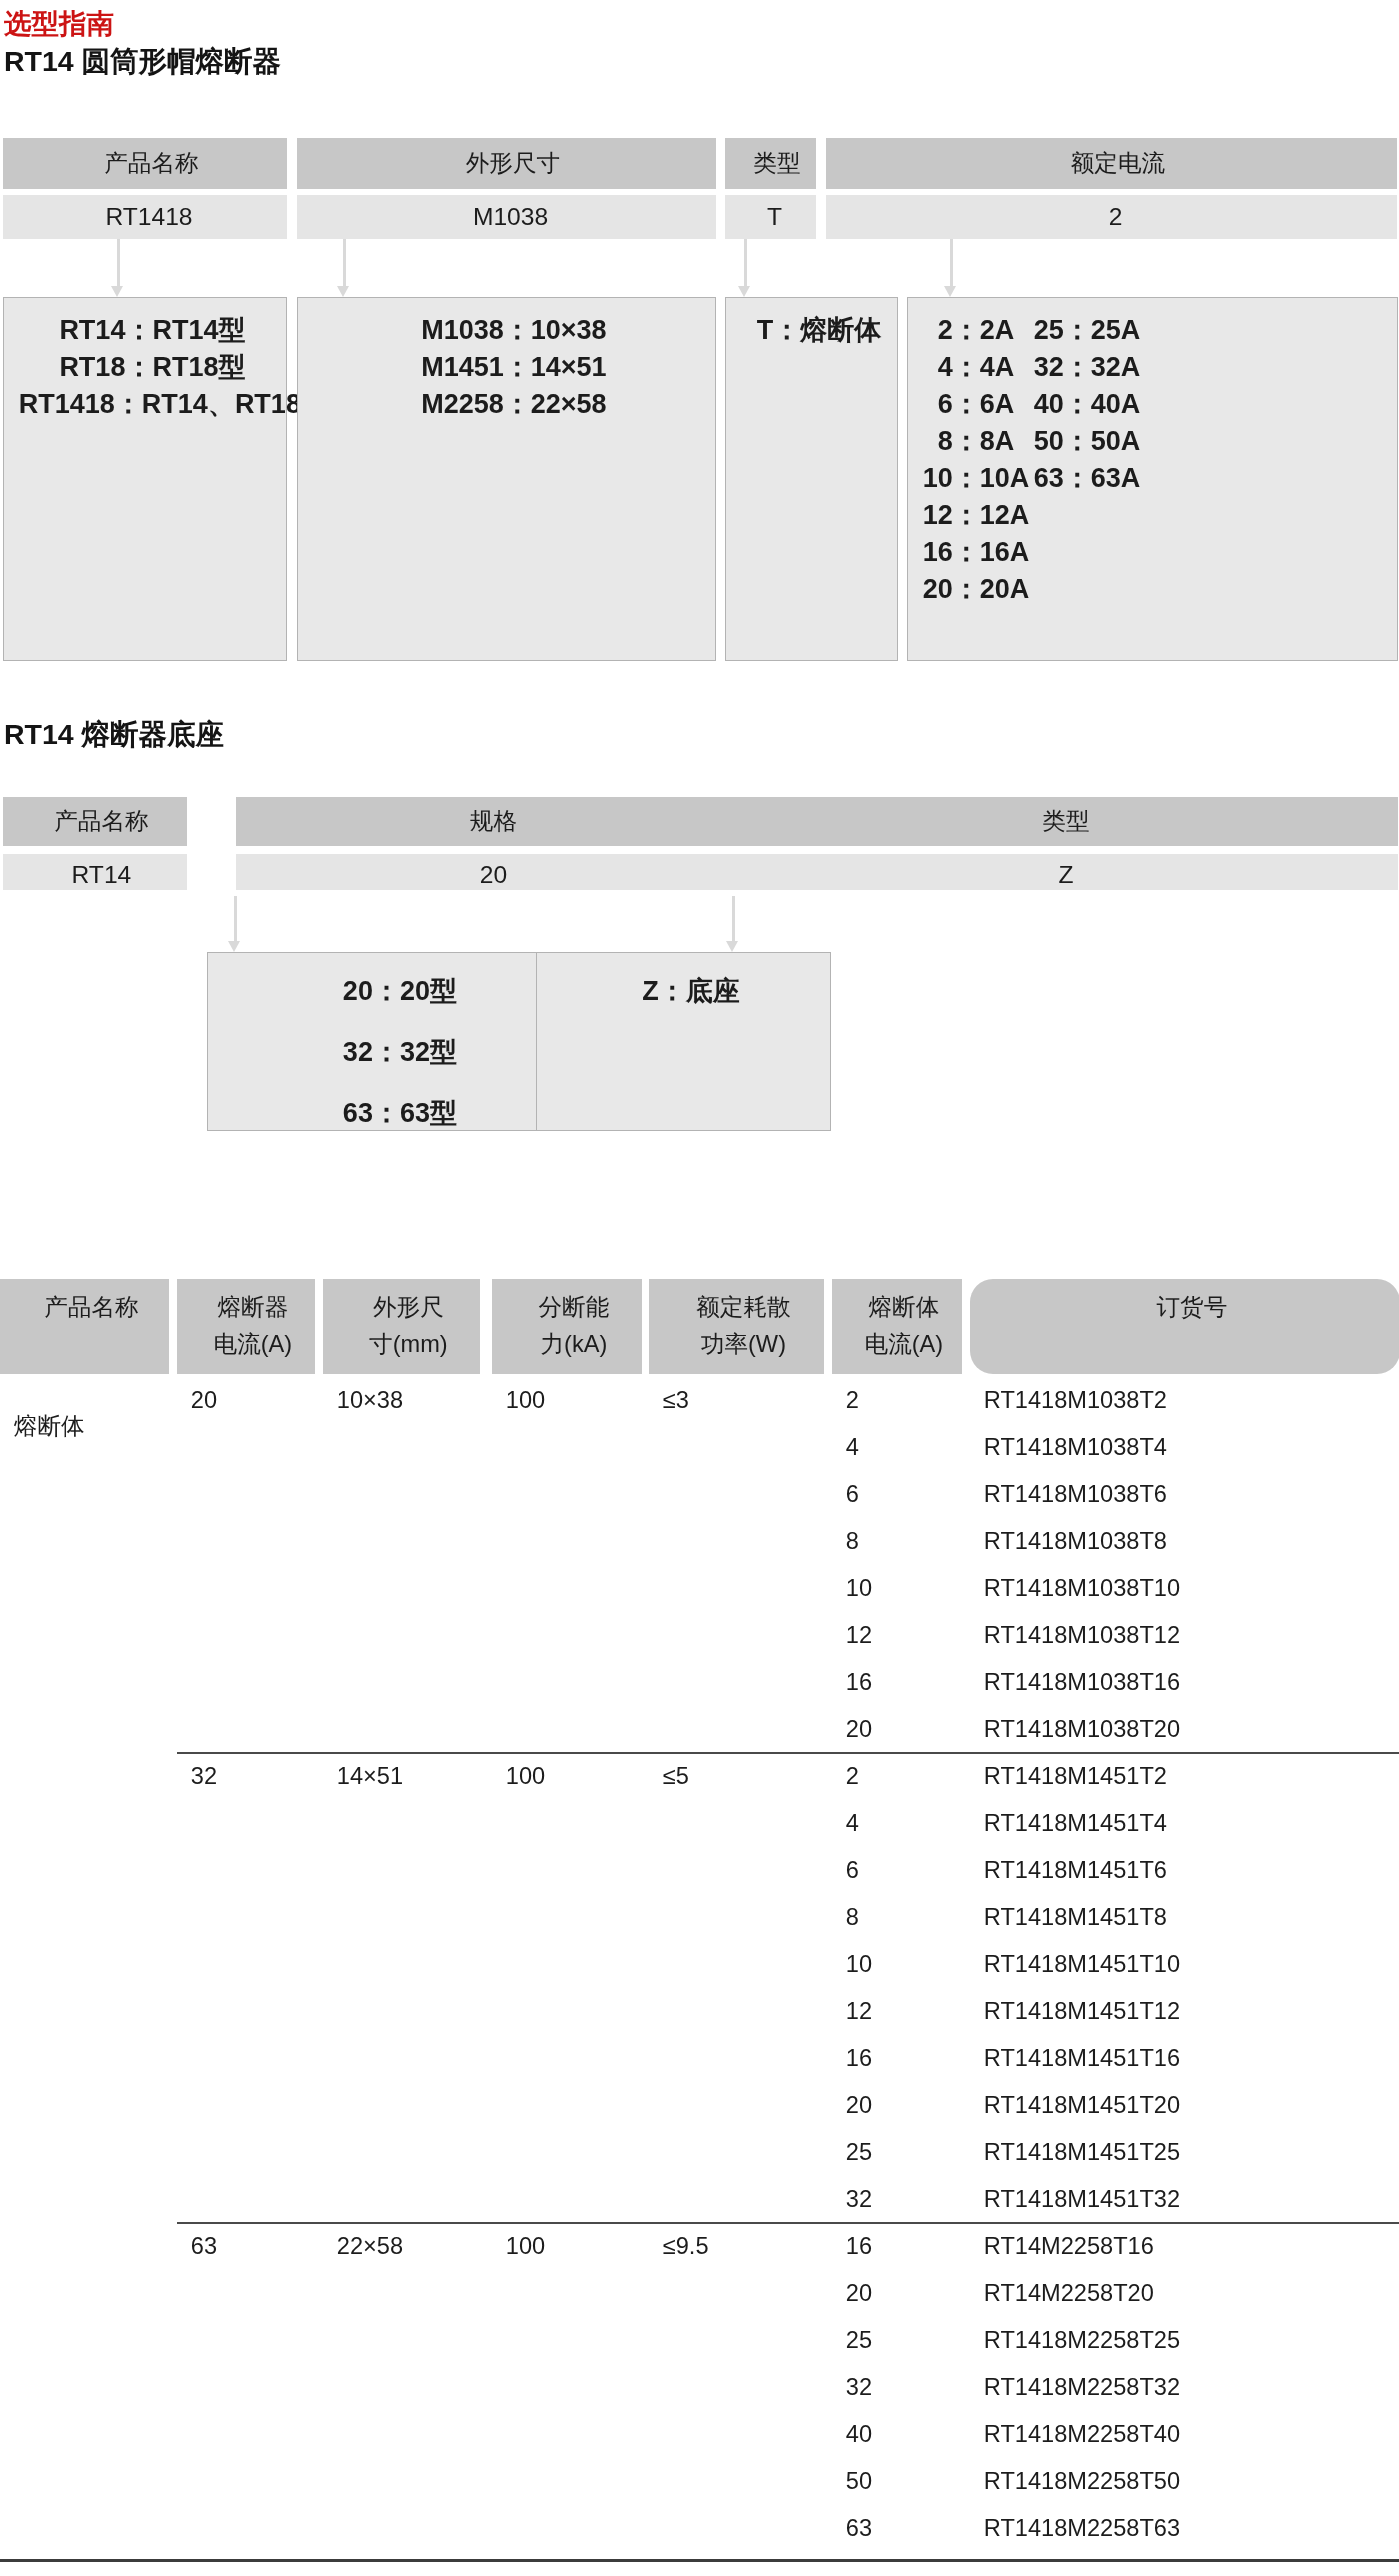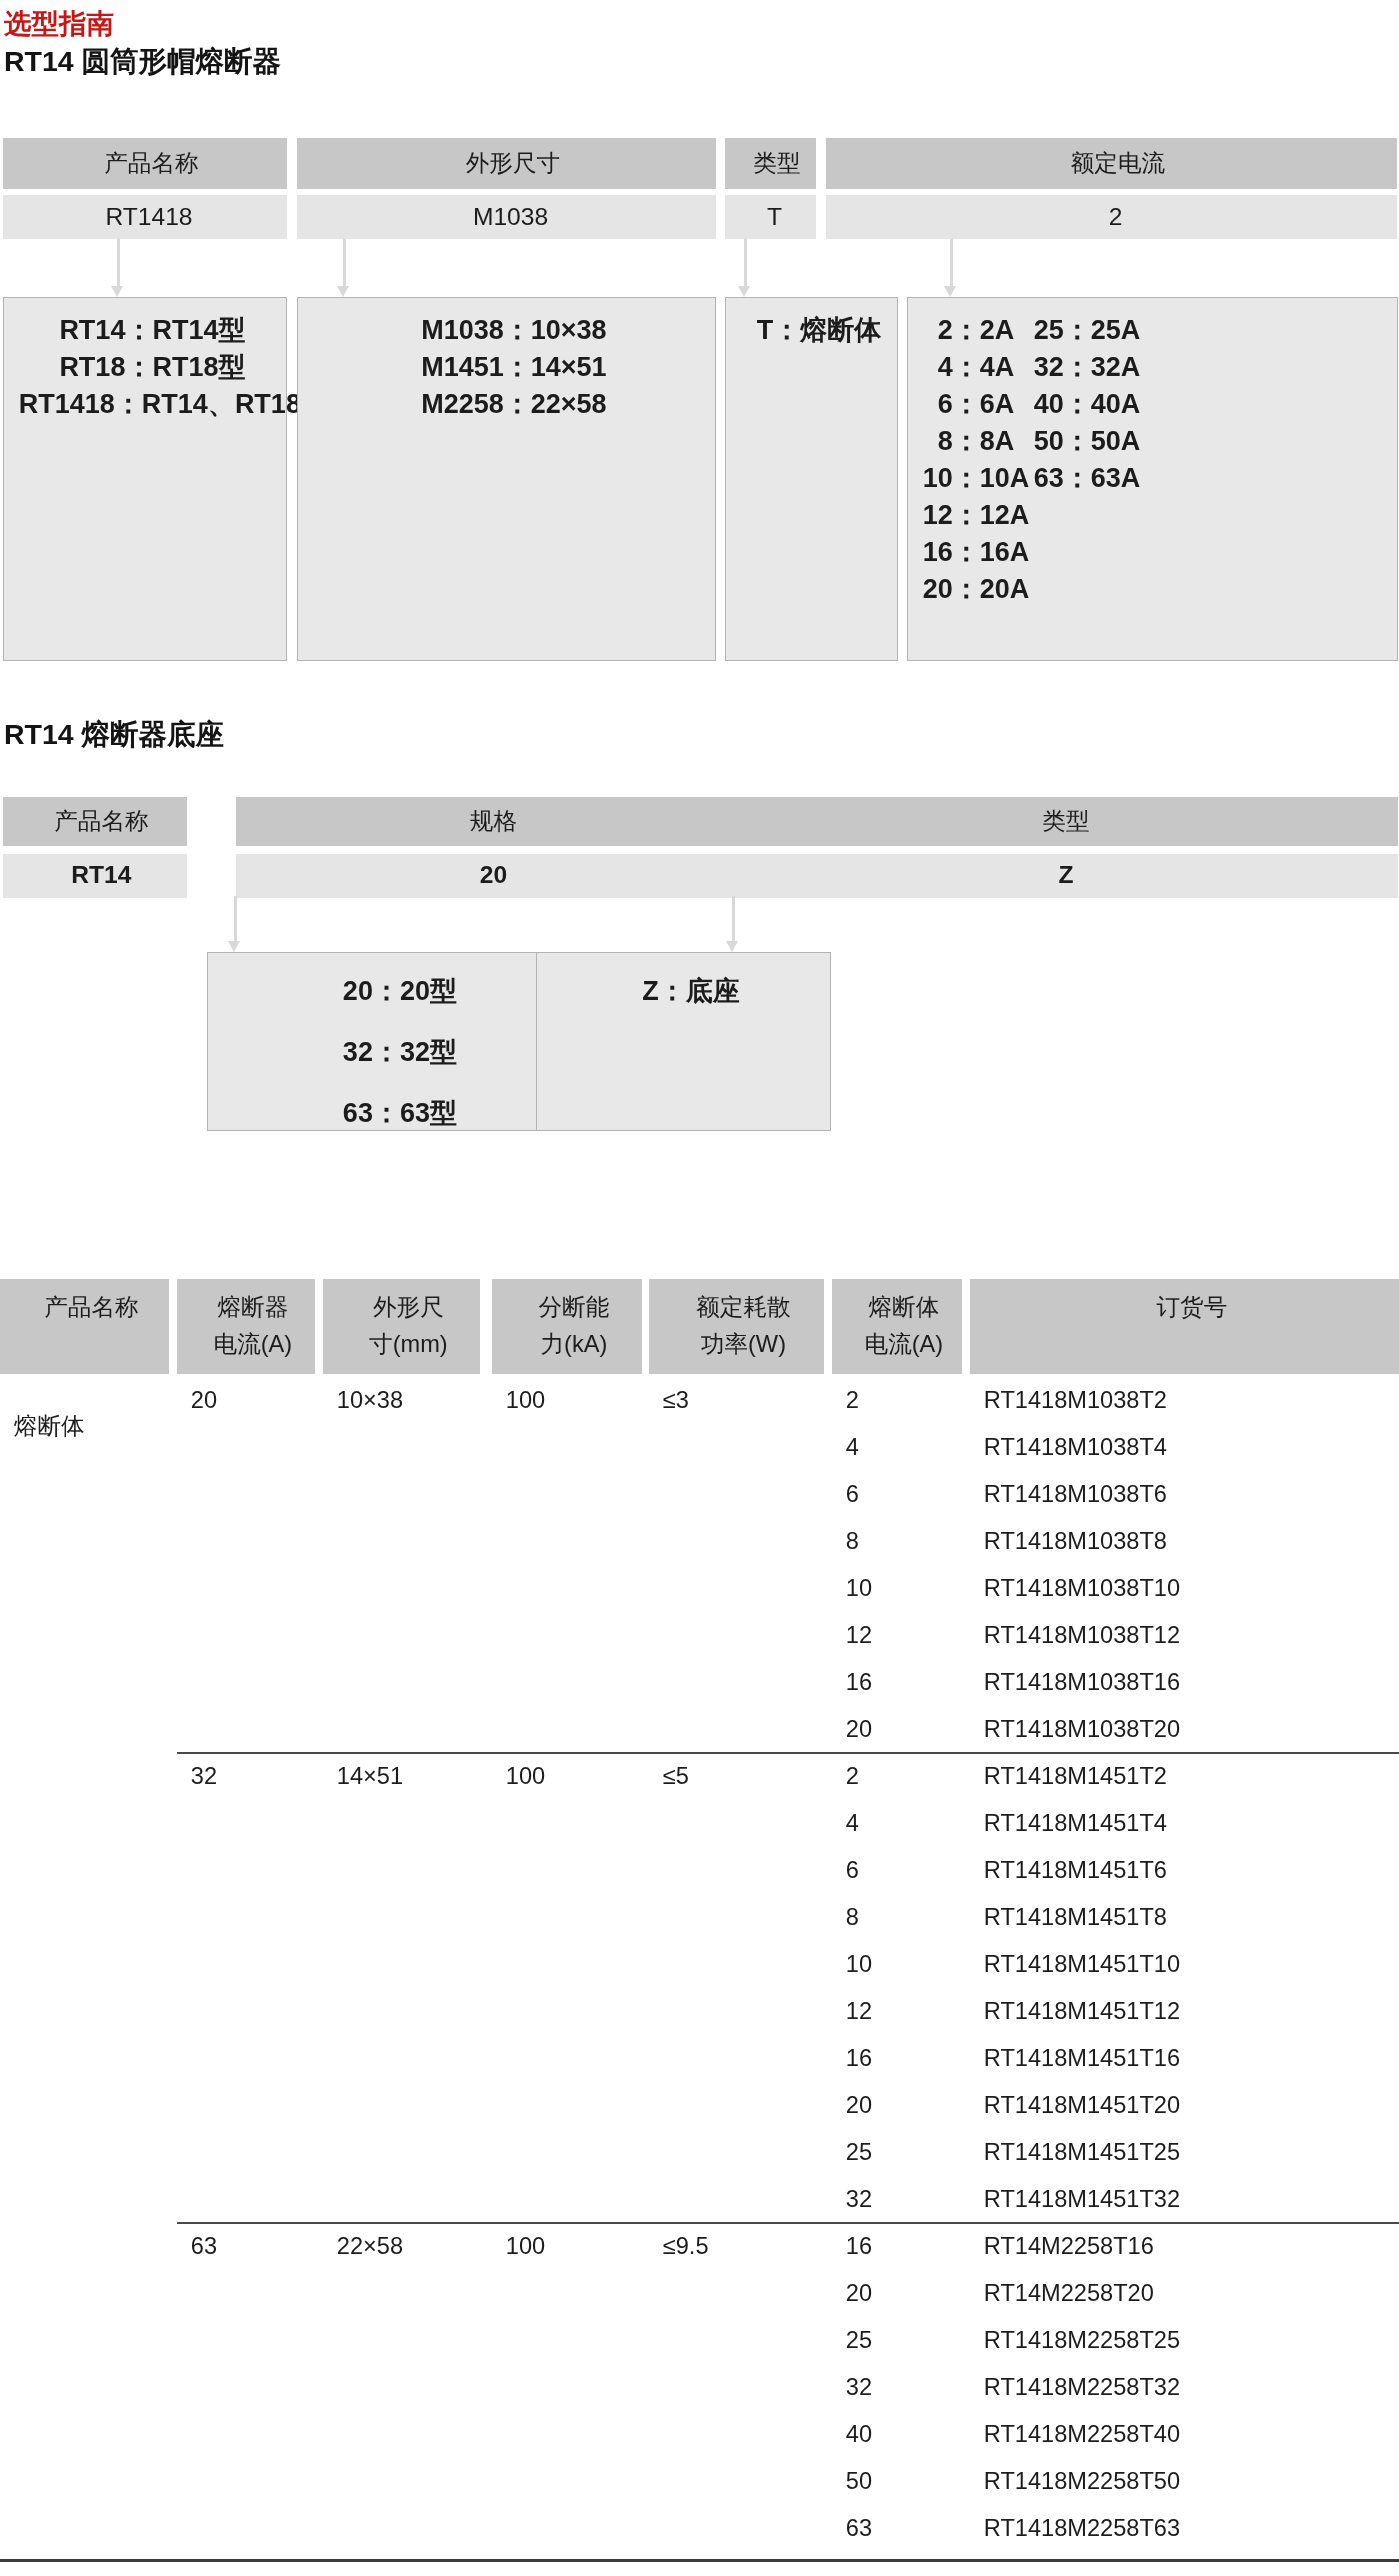--- a/index.html
+++ b/index.html
@@ -11,21 +11,21 @@
   
   .page-title{left:3.9px;top:5.9px;font-size:27.5px;font-weight:bold;color:#cc1414;}
   .sec1-title{left:3.9px;top:43px;font-size:28.5px;font-weight:bold;color:#141414;}
   .sec2-title{left:3.9px;top:716px;font-size:28.5px;font-weight:bold;color:#141414;}
   
   .hcell{background:#c7c7c7;font-size:23.6px;white-space:nowrap;padding-left:12.8px;box-sizing:border-box;overflow:hidden;}
   .vcell{background:#e5e5e5;font-size:24.6px;white-space:nowrap;padding-left:12.8px;box-sizing:border-box;overflow:hidden;}
   .s1h{top:138px;height:51px;line-height:51px;}
   .s1v{top:195px;height:44px;line-height:44px;padding-left:8px;}
   .s2h{top:797px;height:49px;line-height:49px;}
-  .s2v{top:854px;height:44px;line-height:42px;font-weight:bold;}
+  .s2v{top:854px;height:36px;line-height:42px;}
   
   .t1c1{left:3px;width:284px;}  .t1c2{left:297px;width:419px;}
   .t1c3{left:725px;width:91px;} .t1c4{left:826px;width:571px;}
   
   .t2c1{left:3px;width:184px;}  .t2c2{left:204px;width:502px;margin-left:32px;} .t2c3{left:721px;width:677px;}
   
   .arrow{width:3px;background:#d9d9d9;}
   .arrow::after{content:"";position:absolute;left:-5.9px;bottom:-10.8px;
     border-left:6.9px solid transparent;border-right:6.9px solid transparent;border-top:11.8px solid #d9d9d9;}
   .a-s1{top:239px;height:47px;}
@@ -43,21 +43,21 @@
   .b5{left:207px;width:371px;} .b6{left:536px;width:295px;}
   .twocol{position:relative;}
   .colL{position:absolute;left:0;top:13.8px;}
   .colR{position:absolute;left:111px;top:13.8px;}
   .colL .ln,.colR .ln{line-height:37px;}
   
   .mh{top:1279px;height:95px;background:#c7c7c7;font-size:23.6px;box-sizing:border-box;padding:9.8px 0 0 13.8px;overflow:hidden;}
   .mh span{display:block;line-height:37px;white-space:nowrap;}
   .mc1{left:0;width:169px;}   .mc2{left:177px;width:138px;} .mc3{left:323px;width:157px;}
   .mc4{left:492px;width:150px;}.mc5{left:649px;width:175px;}.mc6{left:832px;width:130px;}
-  .mc7{left:970px;width:430px;}
+  .mc7{left:970px;width:430px;border-radius:23px;}
   #order-rows{position:absolute;left:0;top:1377px;width:1400px;}
   .otg{position:relative;}
   .gdiv{position:absolute;left:177px;right:0;top:-1px;height:2px;background:#4a4a4a;}
   .otr{position:relative;height:47px;}
   .cell{position:absolute;top:0;font-size:23.6px;line-height:47px;padding-left:13.8px;white-space:nowrap;}
   .cell.lbl{top:25.6px;}
   .c1{left:0;width:155px;}  .c2{left:177px;width:124px;} .c3{left:323px;width:144px;}
   .c4{left:492px;width:136px;}.c5{left:649px;width:161px;}.c6{left:832px;width:116px;}
   .c7{left:970px;width:416px;}
   .bottom-rule{left:0;top:2559px;width:1400px;height:3px;background:#3c3c3c;}

